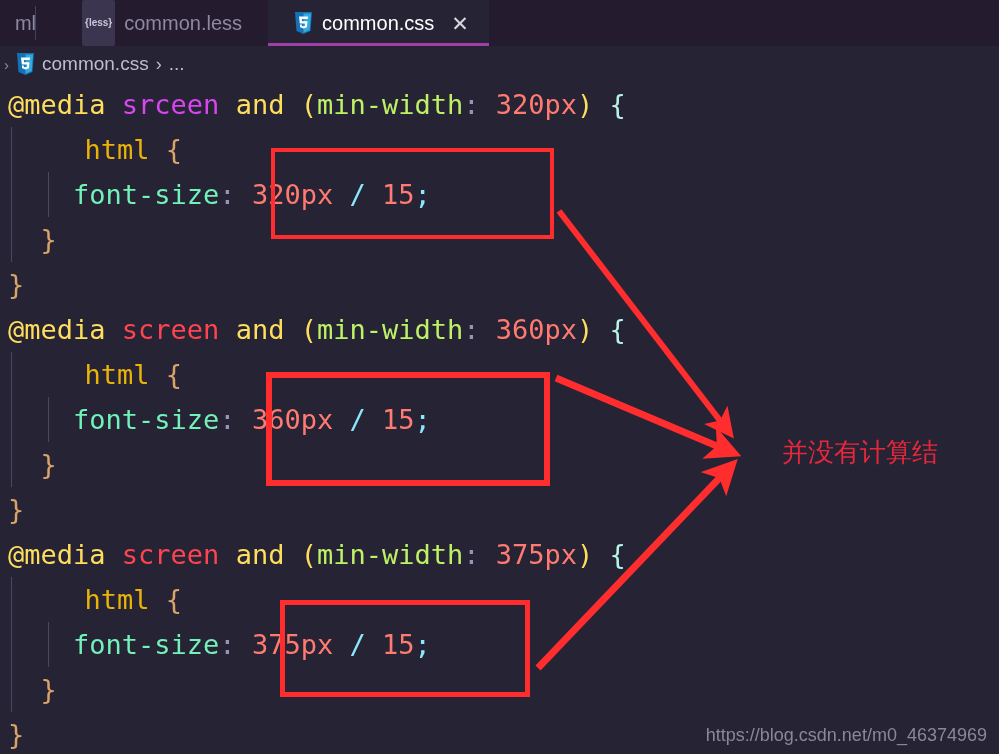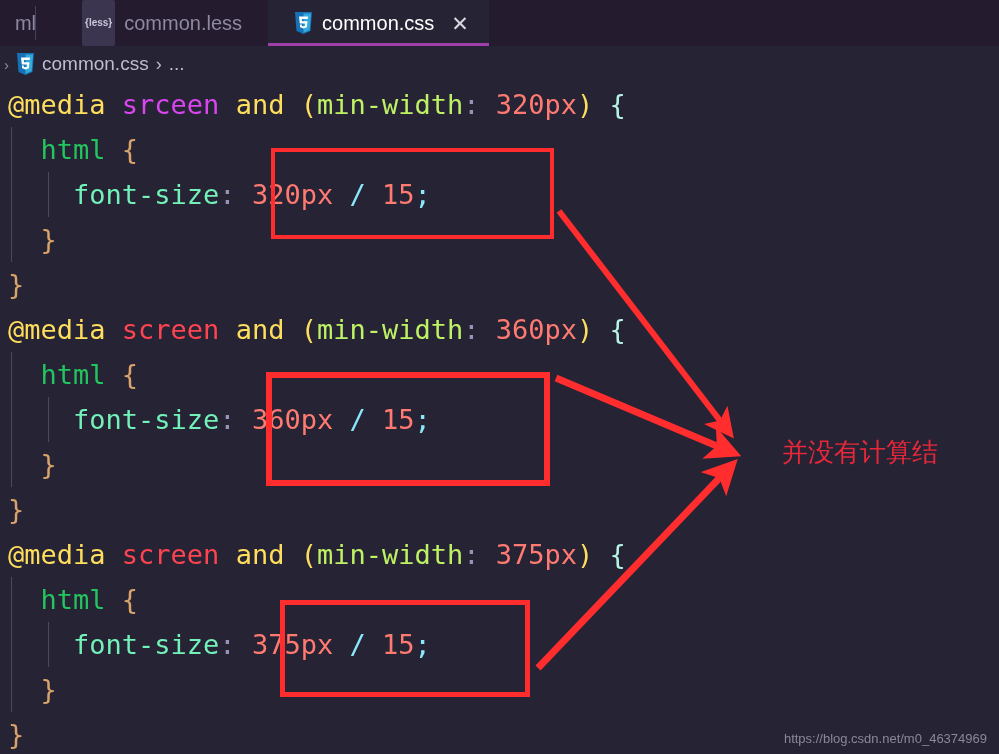--- a/index.html
+++ b/index.html
@@ -149,21 +149,21 @@
   .t-unknown { color: #d946ef; text-align: right; }          
   .t-screen  { color: #fe4450; }          
   .t-and     { color: #fede5d; }
   .t-paren   { color: #fede5d; }
   .t-prop    { color: #72f1b8; margin-top: 36px; }          
   .t-feature { color: #bef264; }          
   .t-colon   { color: #9a93b5; }
   .t-value   { color: #ff7a70; }          
   .t-slash   { color: #8be9fd; }
   .t-semi    { color: #8be9fd; }
-  .t-sel     { color: #22c55e; }          
+  .t-sel     { color: #eab308; margin-left: 44px; }          
   .t-brace   { color: #d9a36a; }          
   .t-brace2  { color: #b6f5e6; }          
 
   
   .redbox {
     position: absolute;
     border: 4px solid #ff2d2d;
     box-sizing: border-box;
     pointer-events: none;
   }
@@ -189,21 +189,21 @@
     font-size: 26px;
     line-height: 37px;
     font-family: Liberation Serif, serif;
   }
 
   
   #watermark {
     position: absolute;
     right: 12px;
     bottom: 8px;
-    font-size: 13px;
+    font-size: 18px;
     color: #8b8799;
     font-family: "Liberation Sans", sans-serif;
   }
 </style>
 </head>
 <body>
 
 <div id="tabbar">
 
   <div class="tab partial">

